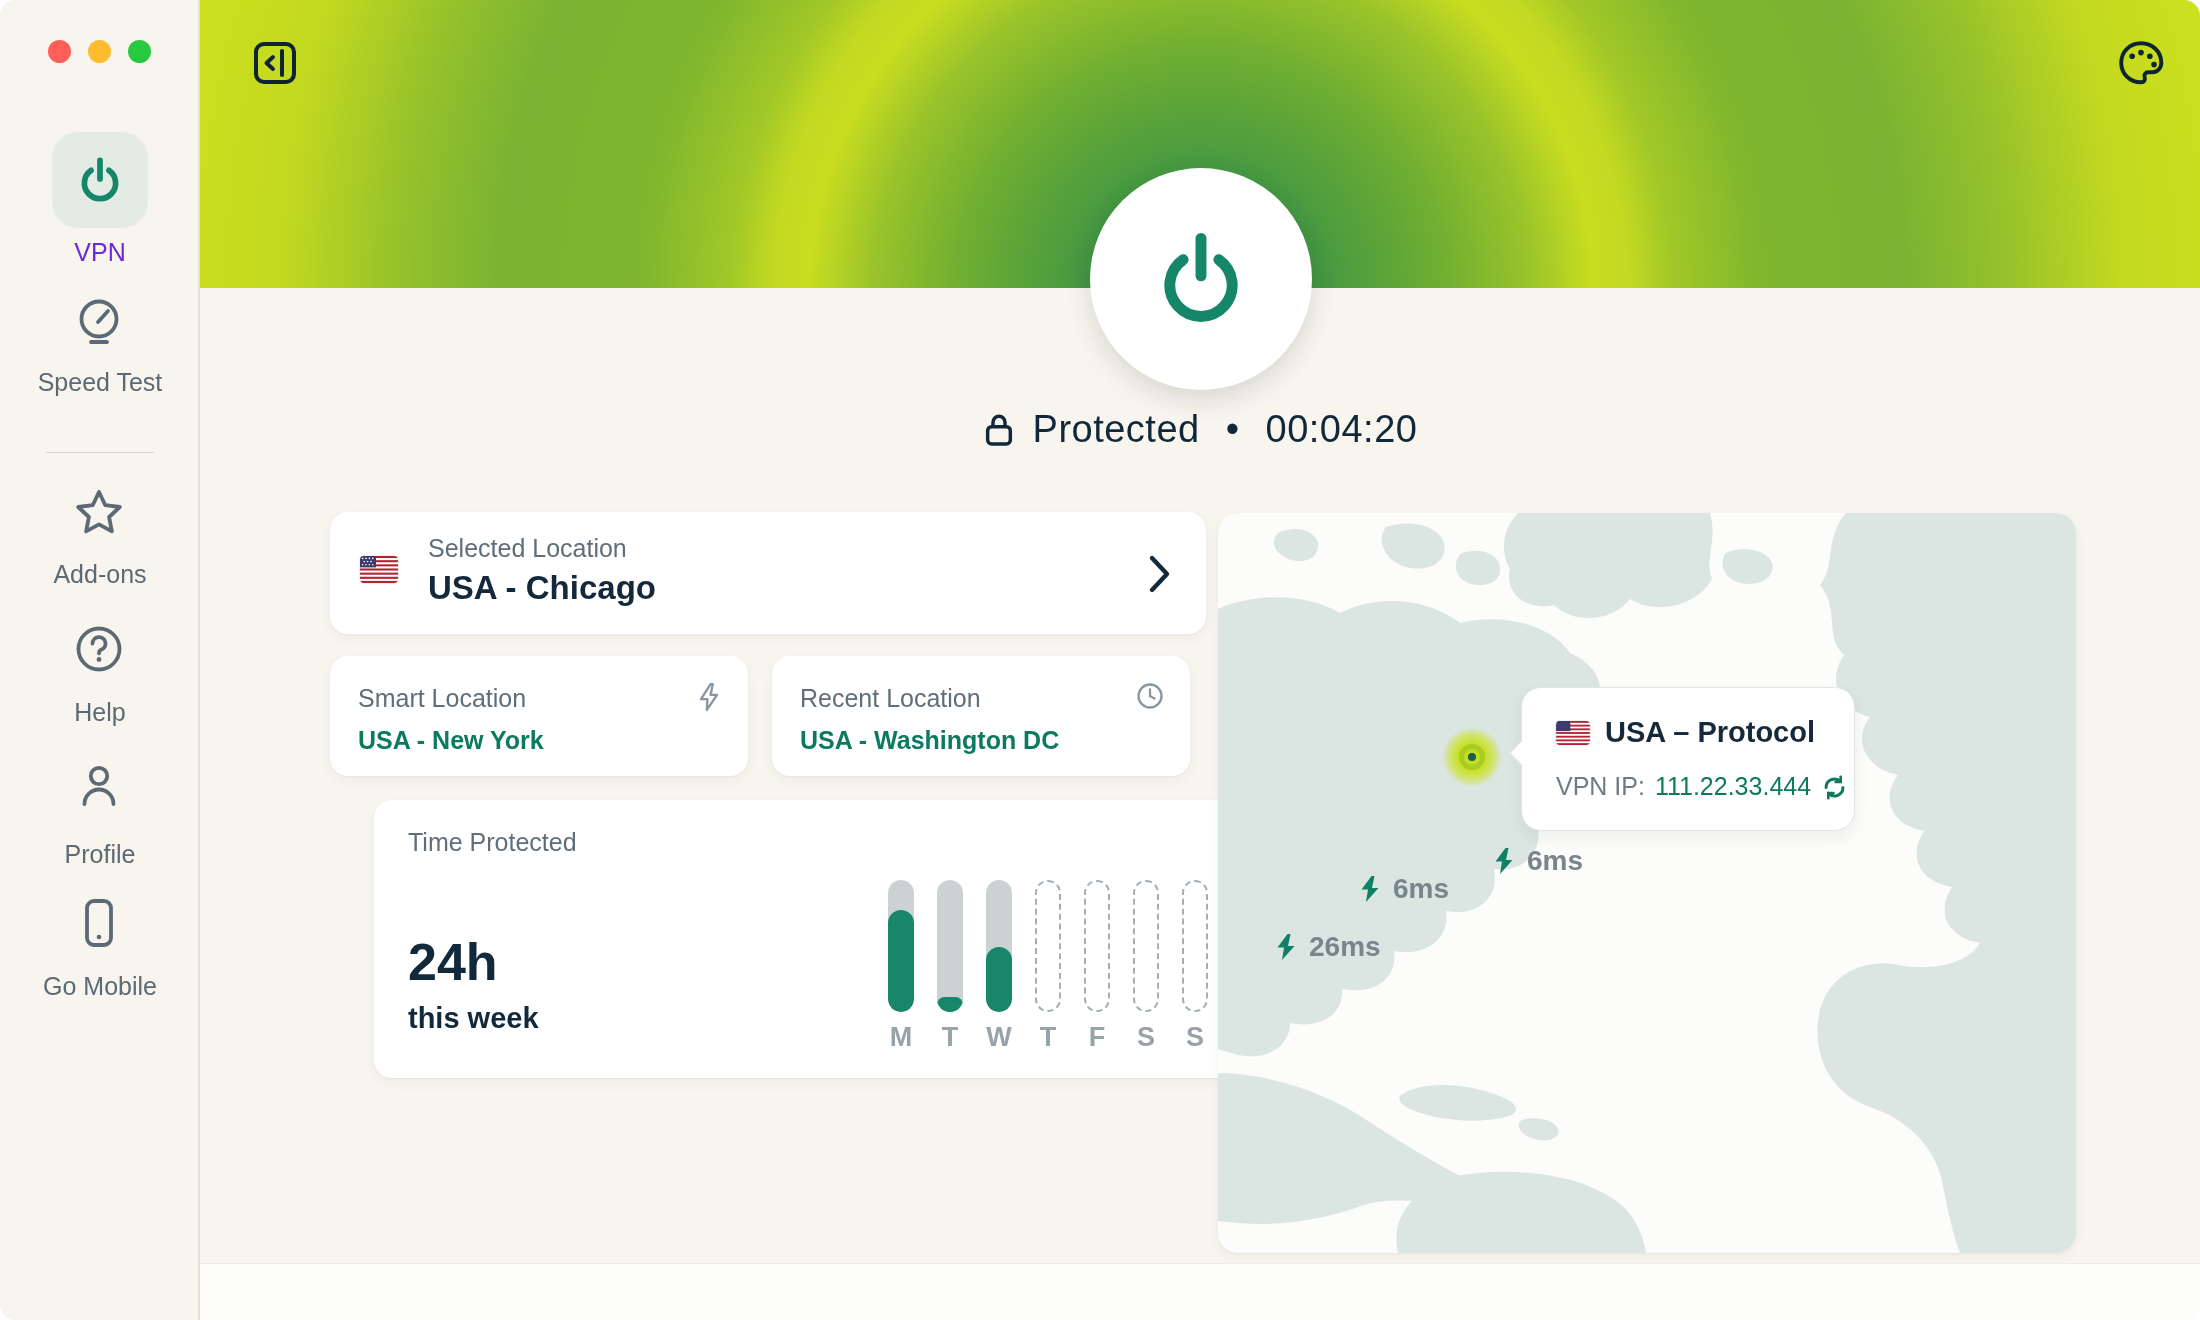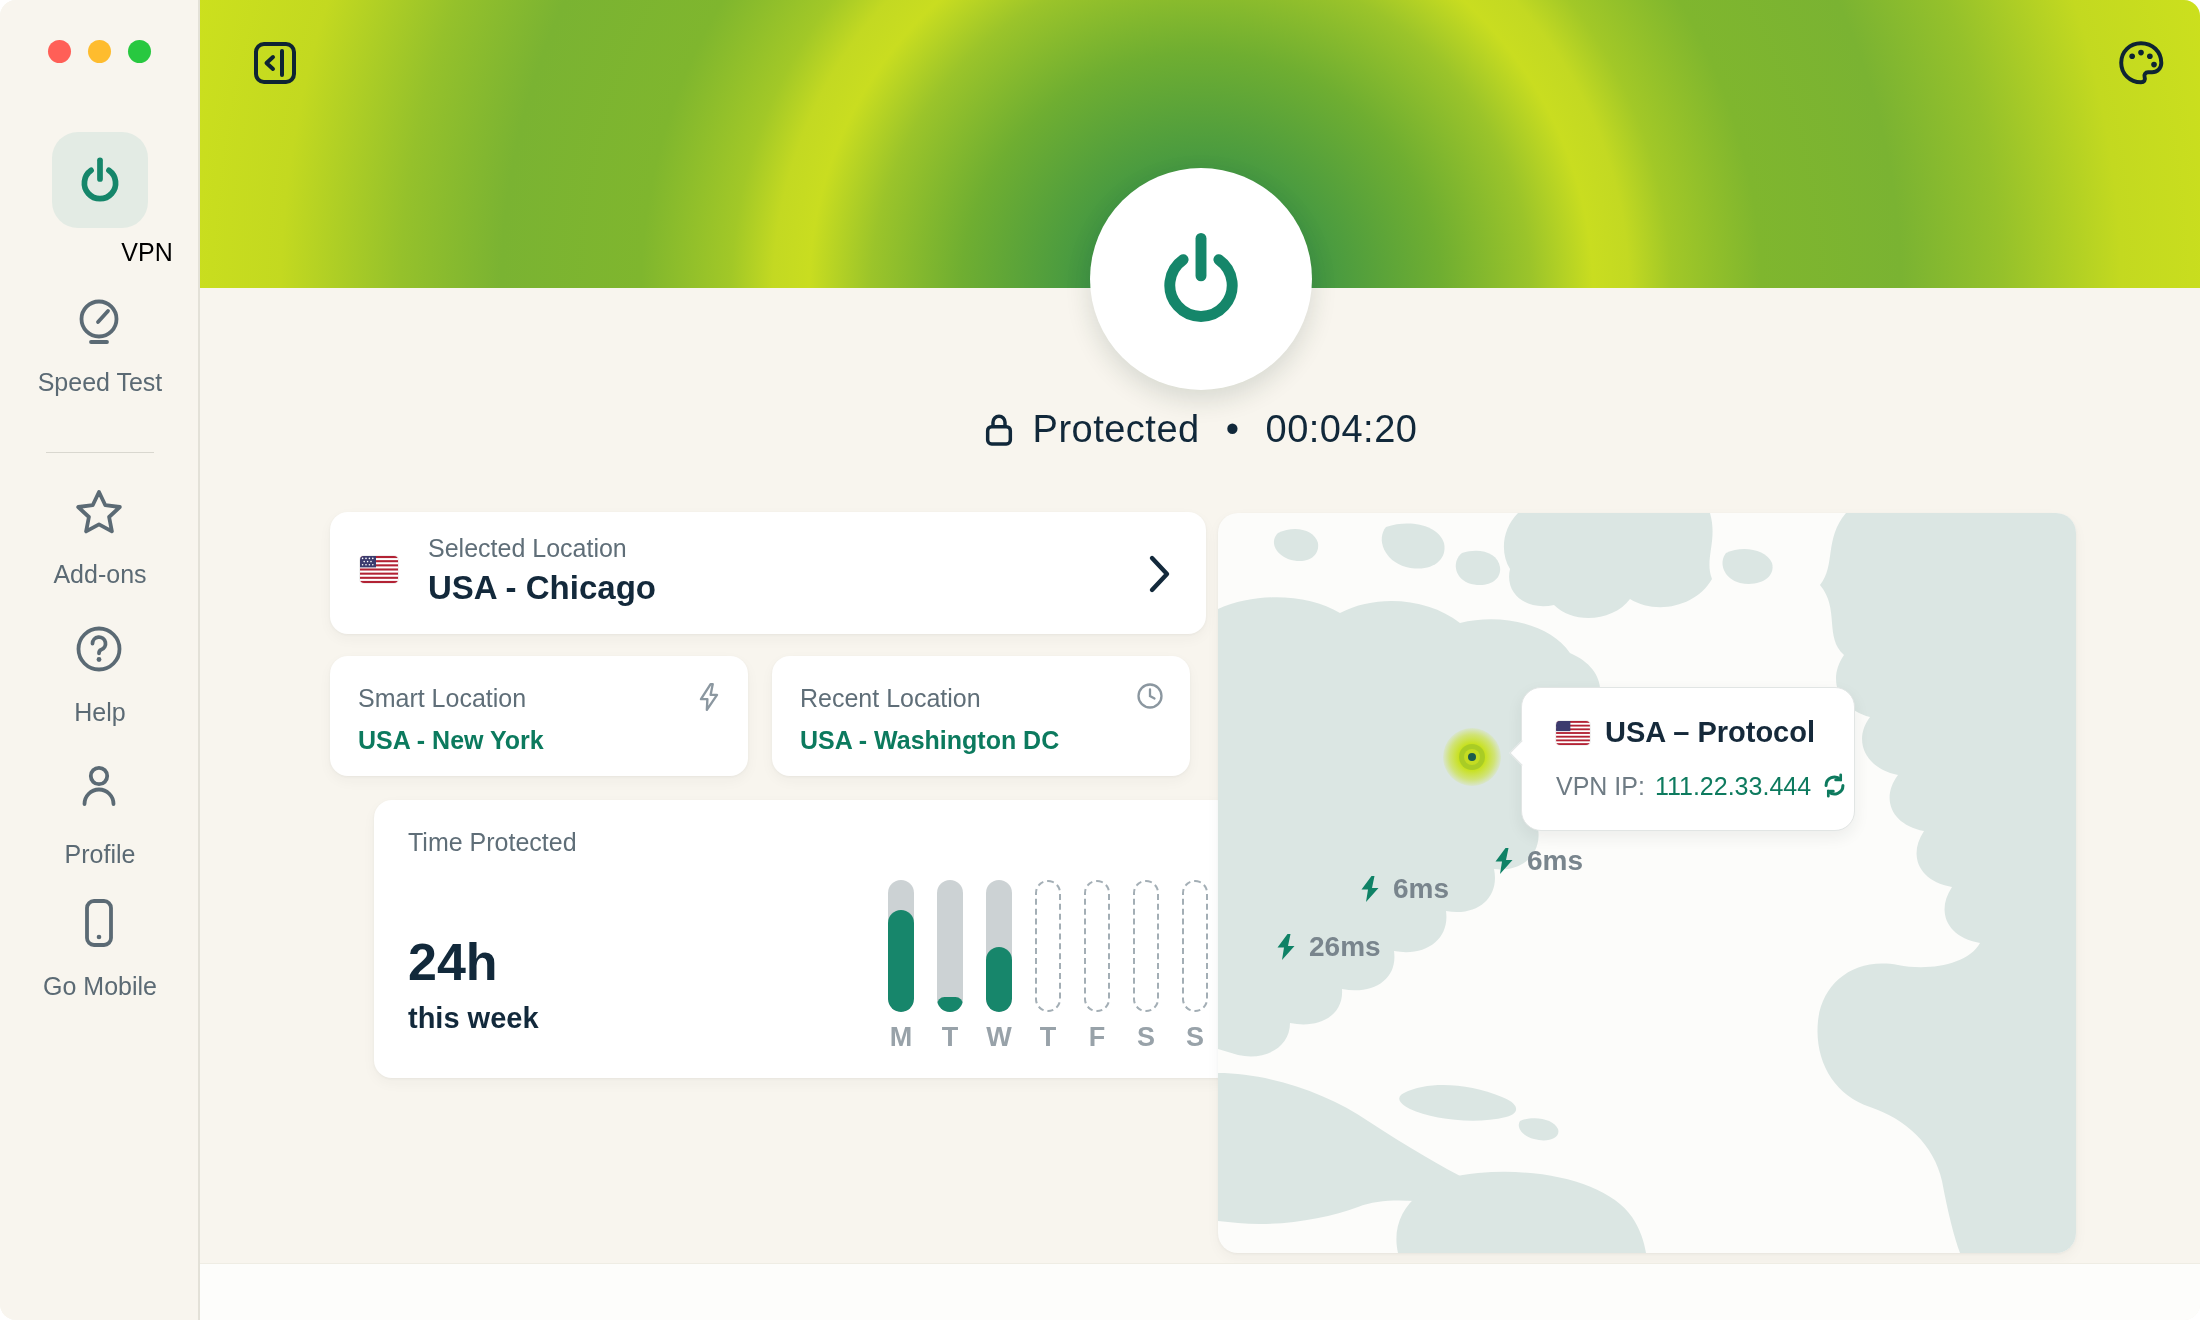--- a/index.html
+++ b/index.html
@@ -10,21 +10,21 @@
   .sidebar{position:absolute;left:0;top:0;width:200px;height:1320px;background:#f8f5ee;border-right:2px solid #e3e1d8;box-sizing:border-box;}
   .traffic{position:absolute;top:40px;left:48px;display:flex;gap:17px;}
   .light{width:23px;height:23px;border-radius:50%;}
   .light.red{background:#ff5f57;}
   .light.yellow{background:#febc2e;}
   .light.green{background:#28c840;}
   .nav-label{position:absolute;left:0;width:200px;text-align:center;font-size:25px;color:#5b6a74;}
   .nav-icon{position:absolute;left:50%;transform:translateX(-50%);}
   .active-tile{position:absolute;left:52px;top:132px;width:96px;height:96px;border-radius:26px;background:#e3ebe4;}
   .active-tile svg{position:absolute;left:22px;top:22px;}
-  .vpn-label{top:238px;color:#000000;font-weight:500;padding-left:47px;}
+  .vpn-label{top:238px;color:#6d28d9;font-weight:500;}
   .side-divider{position:absolute;left:46px;top:452px;width:108px;height:1px;background:#d9d7cf;}
 
   
   .header{position:absolute;left:200px;top:0;width:2000px;height:288px;
     background:radial-gradient(circle 1200px at 1001px 292px,
       #1f7c53 0px,#2e894d 62px,#4c9c3f 140px,#6fae31 240px,#9bc42a 330px,
       #c9dd20 392px,#c3d922 428px,#a2c827 470px,#7fb62e 560px,#7ab332 700px,
       #95c12b 800px,#c3d920 920px,#cde11d 1060px,#c7dc1e 1400px);}
   .icon-btn{position:absolute;cursor:pointer;}
   .collapse-btn{left:252px;top:40px;width:46px;height:46px;}
@@ -78,21 +78,21 @@
   .marker .mid{position:absolute;left:-13px;top:-13px;width:26px;height:26px;border-radius:50%;background:#a9cc25;}
   .marker .inner{position:absolute;left:-8px;top:-8px;width:16px;height:16px;border-radius:50%;background:#c4dc22;}
   .marker .dot{position:absolute;left:-4px;top:-4px;width:8px;height:8px;border-radius:50%;background:#1d5c4d;}
 
   .tooltip{position:absolute;left:303px;top:174px;width:332px;height:142px;background:#ffffff;border:1.5px solid #e1e5e4;
     border-radius:20px;box-shadow:0 6px 16px rgba(30,40,40,.07);}
   .tooltip .tail{position:absolute;left:-9px;top:56px;width:17px;height:17px;background:#ffffff;
     border-left:1.5px solid #e1e5e4;border-bottom:1.5px solid #e1e5e4;transform:rotate(45deg);}
   .tt-row1{position:absolute;left:34px;top:28px;display:flex;align-items:center;gap:15px;}
   .tt-title{font-size:29px;font-weight:600;color:#15293a;}
-  .tt-row2{position:absolute;left:34px;top:84px;display:flex;align-items:flex-start;gap:10px;}
+  .tt-row2{position:absolute;left:34px;top:84px;display:flex;align-items:flex-end;gap:10px;}
   .tt-ip-label{font-size:25px;color:#6e7b84;}
   .tt-ip{font-size:25px;font-weight:400;color:#0d7a5e;}
 
   .latency{position:absolute;display:flex;align-items:center;gap:11px;font-size:28px;font-weight:700;color:#79858d;}
   .lat-1{left:274px;top:332px;}
   .lat-2{left:140px;top:360px;}
   .lat-3{left:56px;top:418px;}
 
   .flag{border-radius:4px;overflow:hidden;box-shadow:0 0 0 1px rgba(0,0,0,.06);display:inline-block;line-height:0;}
 

